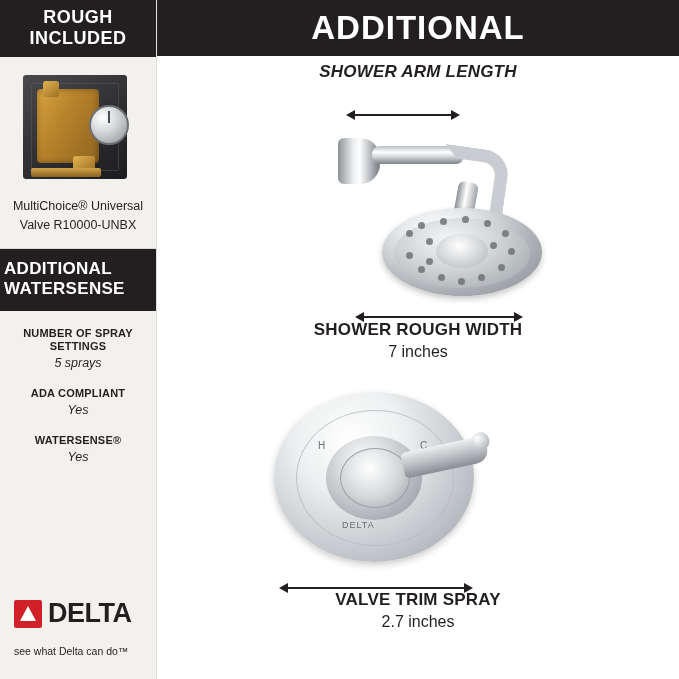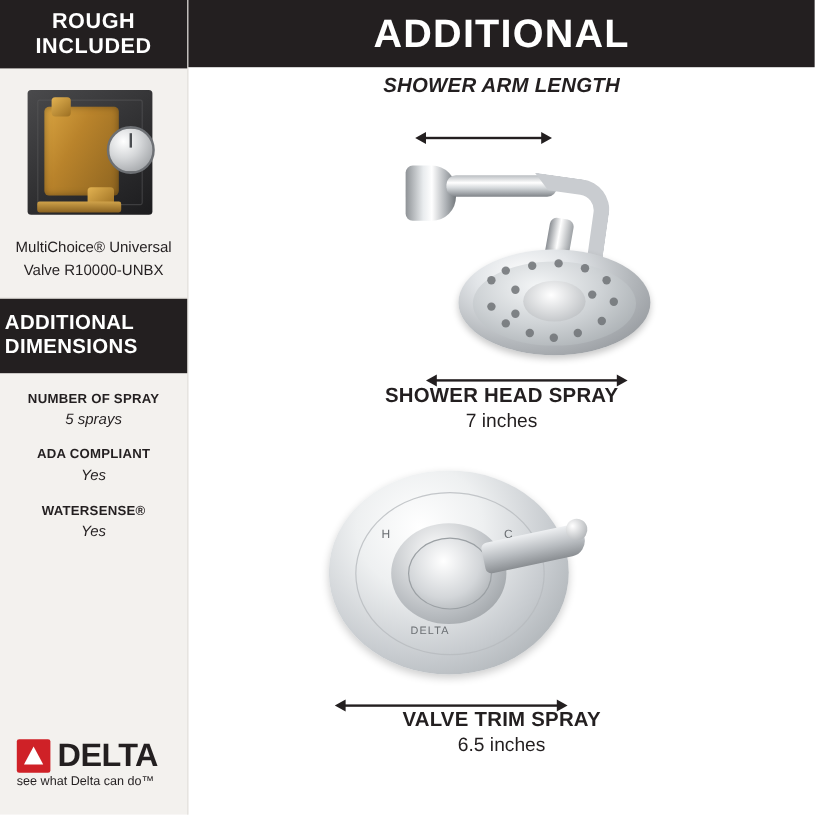--- a/index.html
+++ b/index.html
@@ -99,21 +99,21 @@
   .logo-mark{
     width:28px;height:28px;background:#cf2127;position:relative;margin-right:6px;
     border-radius:2px;
   }
   .logo-mark:after{
     content:"";position:absolute;left:50%;top:6px;transform:translateX(-50%);
     width:0;height:0;border-left:8px solid transparent;border-right:8px solid transparent;
     border-bottom:15px solid #ffffff;
   }
   .logo-word{font-size:27px;font-weight:bold;letter-spacing:-.5px;color:#231f20;}
-  .logo-tag{font-size:10.5px;margin-top:0;color:#231f20;}
+  .logo-tag{font-size:10.5px;margin-top:16px;color:#231f20;}
 
   
   .main{position:absolute;left:157px;top:0;width:522px;height:679px;}
   .main-title{
     background:#231f20;color:#ffffff;height:56px;
     display:flex;align-items:center;justify-content:center;
     font-size:33px;font-weight:bold;letter-spacing:1px;
   }
 
   .dim-label{
@@ -229,27 +229,28 @@
 
     <div class="rough-caption">
       <div>MultiChoice® Universal</div>
       <div>Valve R10000-UNBX</div>
     </div>
 
     <div class="sb-divider"></div>
 
     <div class="addl-header">
       <div>ADDITIONAL</div>
-      <div>DIMENSIONS</div>
+      <div>WATERSENSE</div>
     </div>
 
     <div class="spec-list">
       <div class="spec">
         <div class="spec-label">
           <div>NUMBER OF SPRAY</div>
+          <div>SETTINGS</div>
         </div>
         <div class="spec-value">5 sprays</div>
       </div>
 
 
       <div class="spec">
         <div class="spec-label">
           <div>ADA COMPLIANT</div>
         </div>
         <div class="spec-value">Yes</div>
@@ -314,21 +315,21 @@
       </div>
     </div>
 
     <div class="mline" style="left:198px;top:312px;width:168px;">
       <div class="cap l"></div>
       <div class="bar"></div>
       <div class="cap r"></div>
     </div>
 
     <div style="position:absolute;left:0;top:320px;width:522px;">
-      <div class="dim-label">SHOWER HEAD SPRAY</div>
+      <div class="dim-label">SHOWER ROUGH WIDTH</div>
       <div class="dim-value">7 inches</div>
     </div>
 
     <div class="valve-block">
       <div class="trim">
         <div class="trim-plate"></div>
         <div class="trim-inner"></div>
         <div class="mark" style="left:44px;top:48px;">H</div>
         <div class="mark" style="left:146px;top:48px;">C</div>
         <div class="trim-hub"></div>
@@ -339,17 +340,17 @@
     </div>
 
     <div class="mline" style="left:122px;top:583px;width:194px;">
       <div class="cap l"></div>
       <div class="bar"></div>
       <div class="cap r"></div>
     </div>
 
     <div style="position:absolute;left:0;top:590px;width:522px;">
       <div class="dim-label">VALVE TRIM SPRAY</div>
-      <div class="dim-value">6.5 inches</div>
+      <div class="dim-value">2.7 inches</div>
     </div>
 
   </div>
 </div>
 
 </body></html>

